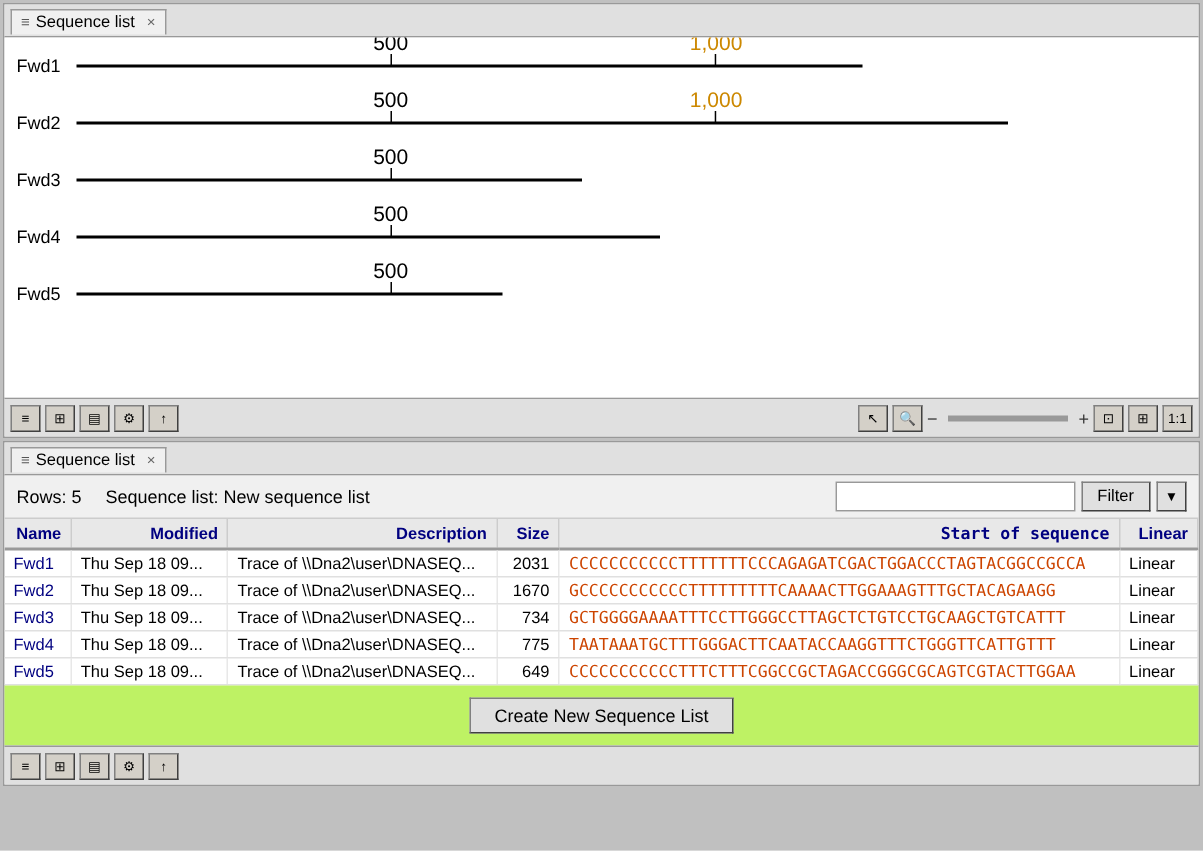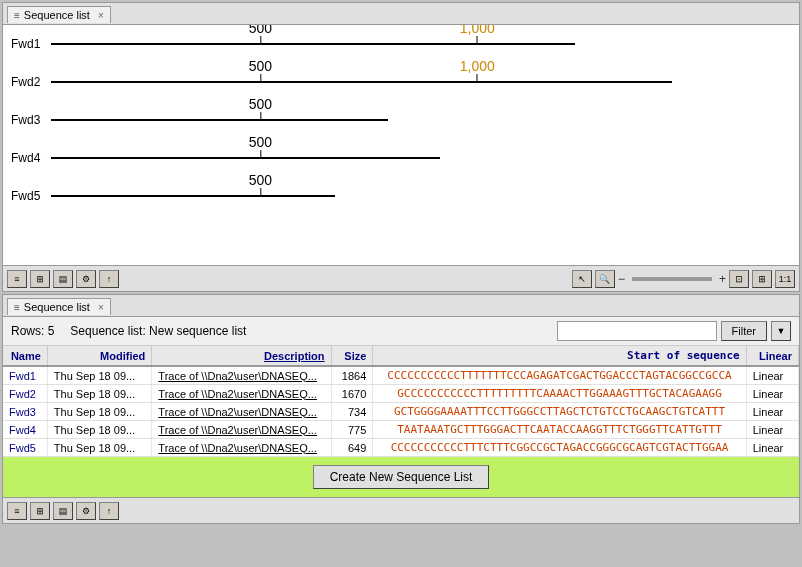--- a/index.html
+++ b/index.html
@@ -219,23 +219,23 @@
       border-bottom: 1px solid #e0e0e0;
       border-right: 1px solid #e8e8e8;
       padding: 2px 6px;
       font-size: 11px;
       white-space: nowrap;
       overflow: hidden;
       text-overflow: ellipsis;
     }
     .col-name { width: 40px; color: #000080; }
     .col-modified { width: 100px; }
-    .col-desc { width: 170px; text-decoration: underline; }
+    .col-desc { width: 170px; }
     .col-size { width: 40px; text-align: right; }
-    .col-seq { width: 260px; font-family: monospace; text-align: center; }
+    .col-seq { width: 260px; font-family: monospace; }
     .col-linear { width: 50px; }
 
     .create-btn-area {
       display: flex;
       justify-content: center;
       align-items: center;
       padding: 8px;
       background: #bef264;
     }
     .create-btn {
@@ -357,21 +357,21 @@
           <th class="col-size">Size</th>
           <th class="col-seq">Start of sequence</th>
           <th class="col-linear">Linear</th>
         </tr>
       </thead>
       <tbody id="tableBody">
       <tr>
             <td class="col-name" style="color: rgb(0, 0, 128);">Fwd1</td>
             <td class="col-modified">Thu Sep 18 09...</td>
             <td class="col-desc">Trace of \\Dna2\user\DNASEQ...</td>
-            <td class="col-size">1864</td>
+            <td class="col-size">2031</td>
             <td class="col-seq" style="color: rgb(204, 68, 0);">CCCCCCCCCCCTTTTTTTCCCAGAGATCGACTGGACCCTAGTACGGCCGCCA</td>
             <td class="col-linear">Linear</td>
           </tr>
           <tr>
             <td class="col-name" style="color: rgb(0, 0, 128);">Fwd2</td>
             <td class="col-modified">Thu Sep 18 09...</td>
             <td class="col-desc">Trace of \\Dna2\user\DNASEQ...</td>
             <td class="col-size">1670</td>
             <td class="col-seq" style="color: rgb(204, 68, 0); margin-top: 28px;">GCCCCCCCCCCCTTTTTTTTTCAAAACTTGGAAAGTTTGCTACAGAAGG</td>
             <td class="col-linear">Linear</td>

